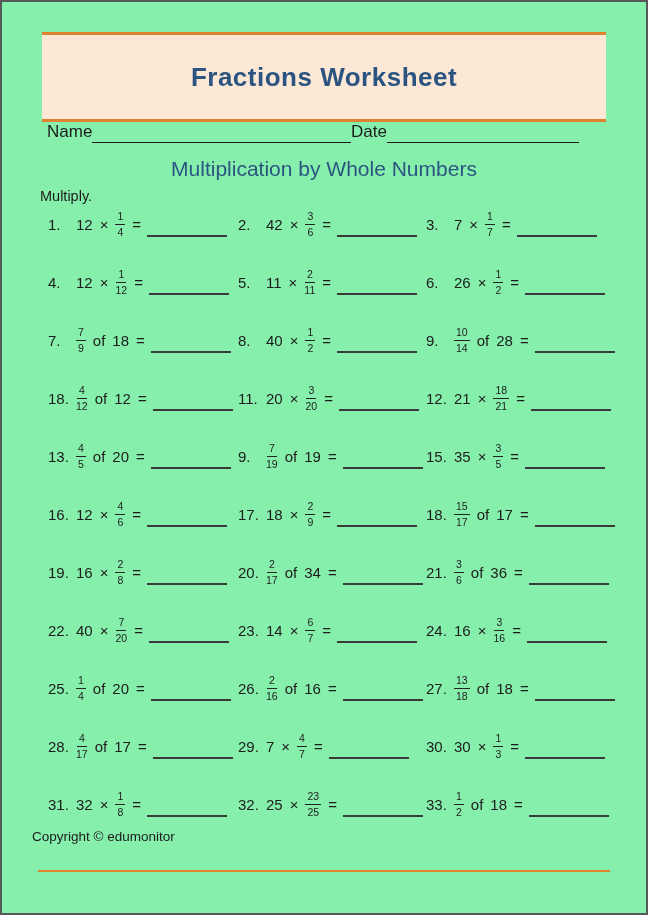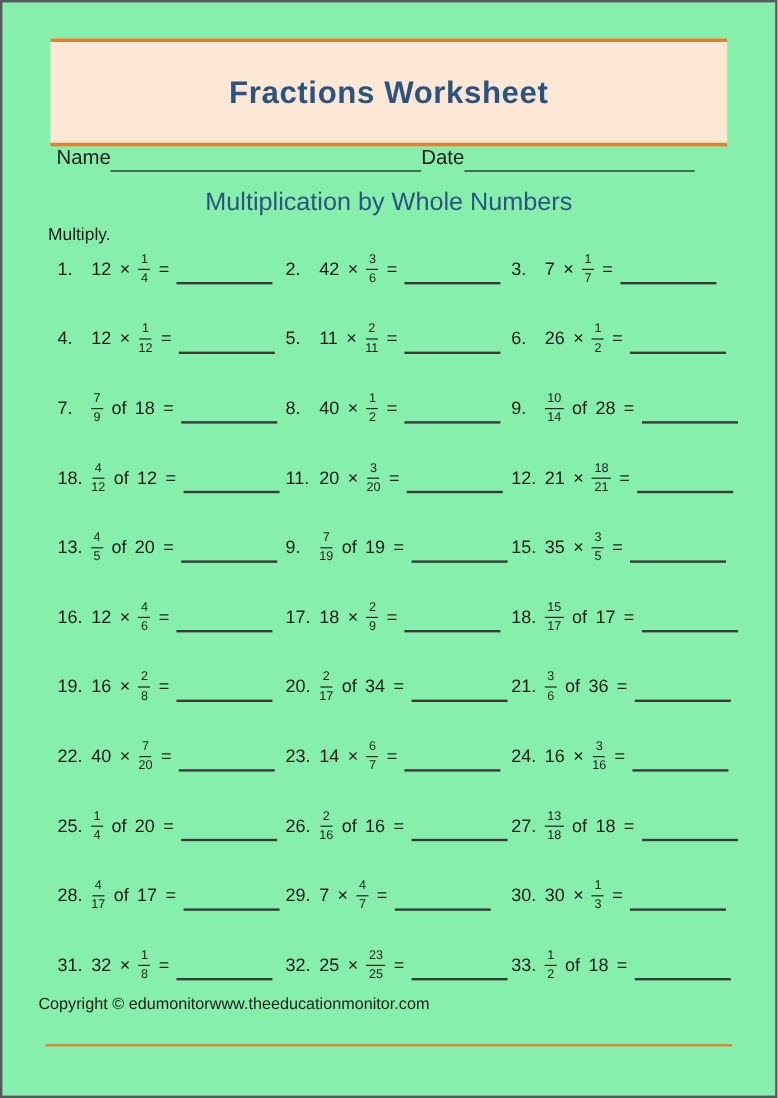--- a/index.html
+++ b/index.html
@@ -578,16 +578,15 @@
           <span class="tok">18</span>
           <span class="tok">=</span>
         </span>
     <span class="blank"></span>
   </div>
 </div>
 
   <div class="footer-line"></div>
   <div class="footer-row">
     <span>Copyright © edumonitor</span>
-    <span>www.theeducationmonitor.com</span>
   </div>
 
 </div>
 
 </body></html>

